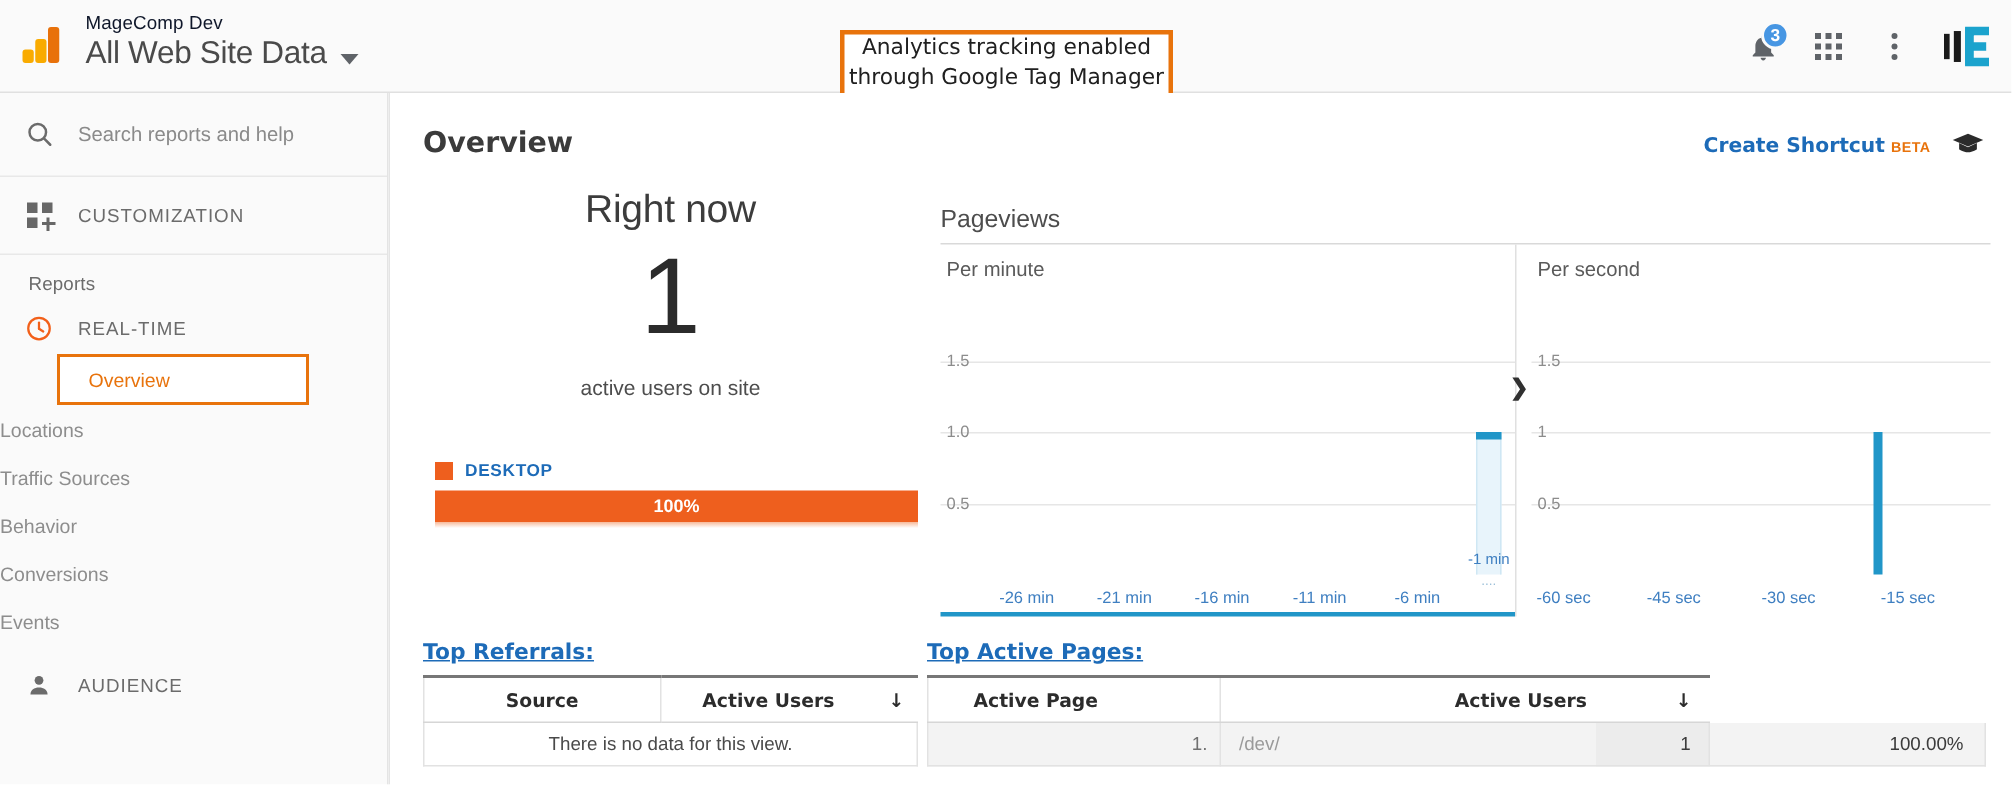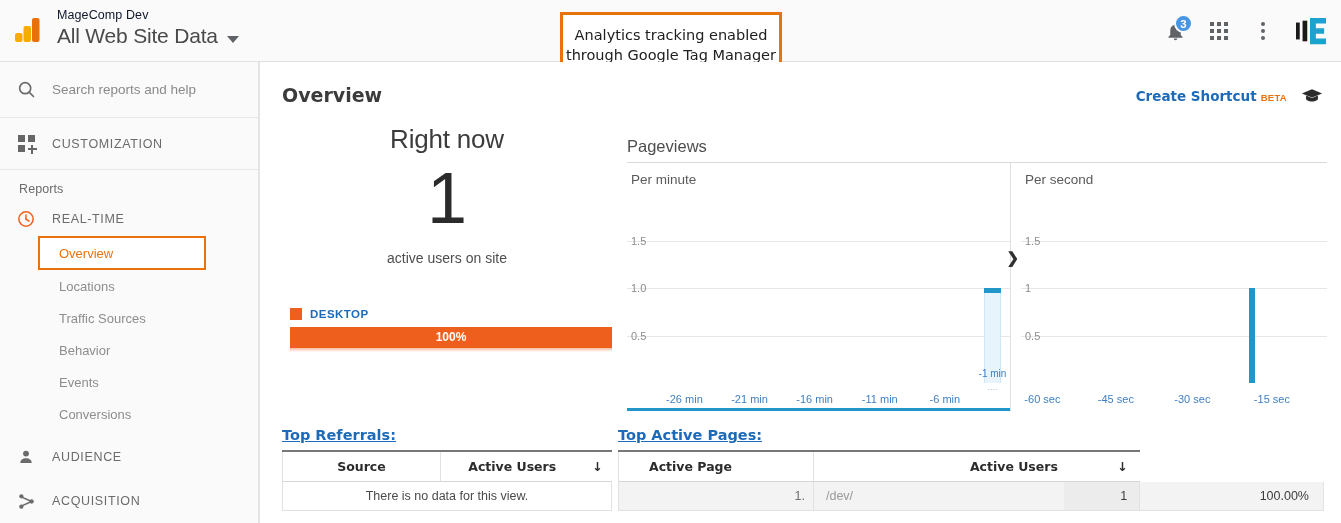--- a/index.html
+++ b/index.html
@@ -24,23 +24,23 @@
   .prop-row { display: flex; align-items: center; margin-top: 2px; }
   .prop-name { font-size: 21px; color: #4a4a4a; font-weight: 400; letter-spacing: -.2px; }
   .caret-down {
     width: 0; height: 0; margin-left: 9px; margin-top: 6px;
     border-left: 6px solid transparent; border-right: 6px solid transparent;
     border-top: 7px solid #5f6368;
   }
 
   
   .callout {
-    position: absolute; left: 560px; top: 12px; width: 222px; height: 67px;
+    position: absolute; left: 560px; top: 20px; width: 222px; height: 67px;
     border: 3px solid #e8730c; background: #fff;
-    display: flex; align-items: center; justify-content: center;
+    display: flex; justify-content: center;
   }
   .callout-txt {
     font-size: 14.5px; color: #202020; text-align: center; line-height: 1.35;
     font-family: "DejaVu Sans", sans-serif;
   }
 
   .top-icons { position: absolute; right: 0; top: 0; height: 62px; display: flex; align-items: center; }
   .ticon { position: relative; width: 44px; height: 44px; display: flex; align-items: center; justify-content: center; }
   .badge {
     position: absolute; top: 5px; right: 4px;
@@ -74,21 +74,21 @@
   .cust-row {
     height: 52px; display: flex; align-items: center;
     border-bottom: 1px solid #e8e8e8;
   }
   .cust-label { font-size: 12.5px; color: #6b6b6b; letter-spacing: .65px; }
   .reports-label { font-size: 12.5px; color: #6b6b6b; padding: 12px 0 6px 19px; letter-spacing: .1px; }
   .section-row { height: 34px; display: flex; align-items: center; }
   .section-label { font-size: 12.5px; color: #6b6b6b; letter-spacing: .65px; }
   .sub-item {
     height: 32px; display: flex; align-items: center;
-    padding-left: 59px; font-size: 13px; color: #8d8d8d;
+    font-size: 13px; color: #8d8d8d;
   }
   .sub-item.active {
     color: #e8730c;
     border: 2.5px solid #e8730c;
     margin: 0 52px 0 38px;
     height: 34px; padding-left: 19px;
     background: #fff;
   }
   .cust-icon { position: relative; width: 17px; height: 17px; }
   .cust-icon i { position: absolute; width: 7px; height: 7px; background: #676767; }
@@ -300,48 +300,36 @@
     <div class="sub-item">
       <span>Locations</span>
     </div>
     <div class="sub-item">
       <span>Traffic Sources</span>
     </div>
     <div class="sub-item">
       <span>Behavior</span>
     </div>
     <div class="sub-item">
+      <span>Conversions</span>
+    </div>
+    <div class="sub-item">
       <span>Events</span>
-    </div>
-    <div class="sub-item">
-      <span>Conversions</span>
     </div>
 
     <div class="section-row" style="margin-top:10px">
       <div class="side-ico">
         <svg width="18" height="18" viewBox="0 0 24 24">
           <circle cx="12" cy="7.4" r="3.9" fill="#6b6b6b"></circle>
           <path d="M4.4 20c0-4.1 3.4-6.2 7.6-6.2s7.6 2.1 7.6 6.2z" fill="#6b6b6b"></path>
         </svg>
       </div>
       <span class="section-label">AUDIENCE</span>
     </div>
 
-    <div class="section-row" style="margin-top:10px">
-      <div class="side-ico">
-        <svg width="19" height="19" viewBox="0 0 24 24">
-          <circle cx="5.5" cy="5.5" r="2.7" fill="#6b6b6b"></circle>
-          <circle cx="5.5" cy="18.5" r="2.7" fill="#6b6b6b"></circle>
-          <circle cx="18.5" cy="12" r="2.7" fill="#6b6b6b"></circle>
-          <line x1="6" y1="6.5" x2="17" y2="11.4" stroke="#6b6b6b" stroke-width="2"></line>
-          <line x1="6" y1="17.5" x2="17" y2="12.6" stroke="#6b6b6b" stroke-width="2"></line>
-        </svg>
-      </div>
-      <span class="section-label">ACQUISITION</span>
-    </div>
   </div>
 
   <div class="main">
 
     <div class="page-head">
       <div class="page-title">Overview</div>
       <div class="shortcut-wrap">
         <span class="shortcut-link">Create Shortcut</span>
         <span class="beta-tag">BETA</span>
         <span class="cap-icon">

